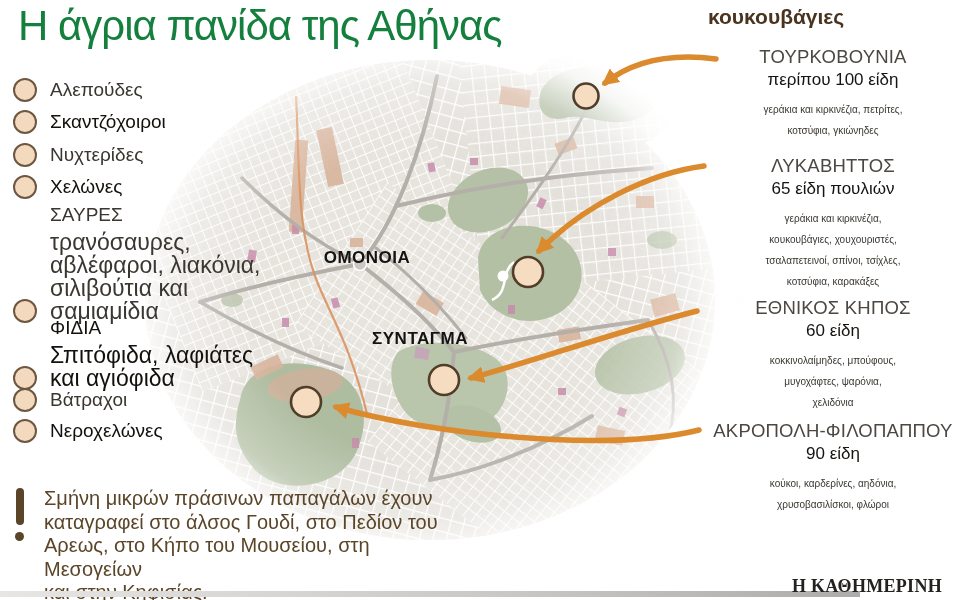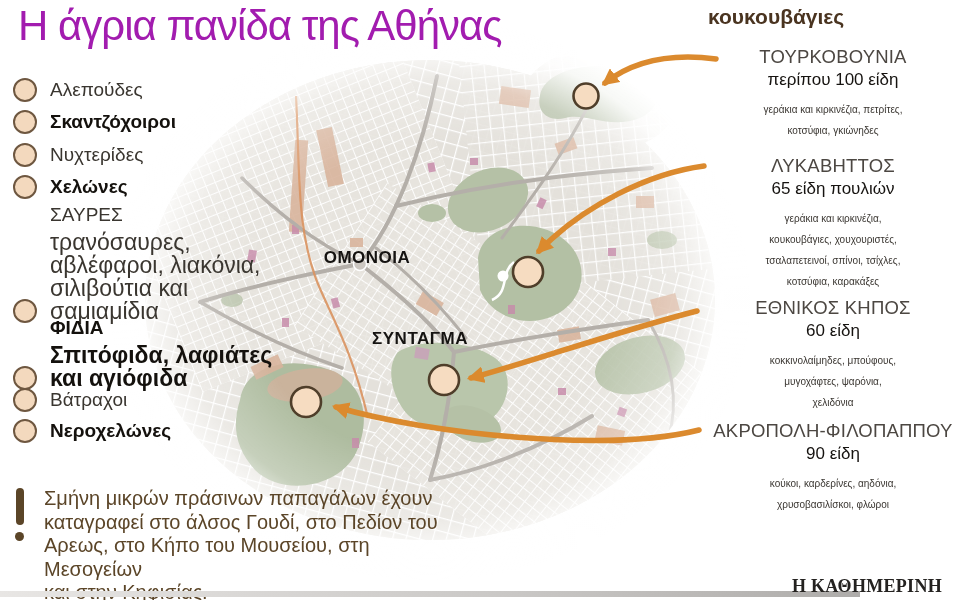--- a/index.html
+++ b/index.html
@@ -8,31 +8,31 @@
     background:#ffffff;
     font-family:"Liberation Sans", sans-serif;
     -webkit-font-smoothing:antialiased;
   }
   .map-svg{position:absolute;left:0;top:0;width:960px;height:600px;}
 
   
   .page-title{
     position:absolute;left:18px;top:2px;margin:0;
     font-size:42px;font-weight:400;letter-spacing:-1px;
-    color:#a21caf;white-space:nowrap;
+    color:#15803d;white-space:nowrap;
   }
 
   
   .fauna-row{position:absolute;left:13px;display:flex;align-items:flex-end;gap:13px;}
   .bullet{flex:none;width:20px;height:20px;border-radius:50%;
     background:#f3d9be;border:2px solid #6e5740;box-sizing:content-box;margin-top:0;}
   .fauna-text{display:flex;flex-direction:column;}
   .fauna-label{font-size:19px;line-height:24px;color:#3a3630;white-space:nowrap;}
   .fauna-sub{font-size:23px;line-height:23px;color:#3a3630;white-space:pre-line;margin-top:4px;}
-  .fauna-row.bold .fauna-label,.fauna-row.bold .fauna-sub{font-weight:bold;color:#14110d;}
+  .fauna-row.bold .fauna-label,.fauna-row.bold .fauna-sub{font-weight:normal;color:#14110d;}
   .r0{top:78px}.r1{top:110px}.r2{top:143px}.r3{top:175px}
   .r4{top:203px}.r5{top:316px}.r6{top:388px}.r7{top:419px}
 
   
   .birds-header{
     position:absolute;left:708px;top:5px;margin:0;
     font-size:21px;font-weight:bold;color:#4a3420;white-space:nowrap;
   }
   .bird-section{position:absolute;left:707px;width:252px;text-align:center;}
   .s0{top:46px}.s1{top:155px}.s2{top:297px}.s3{top:420px}

